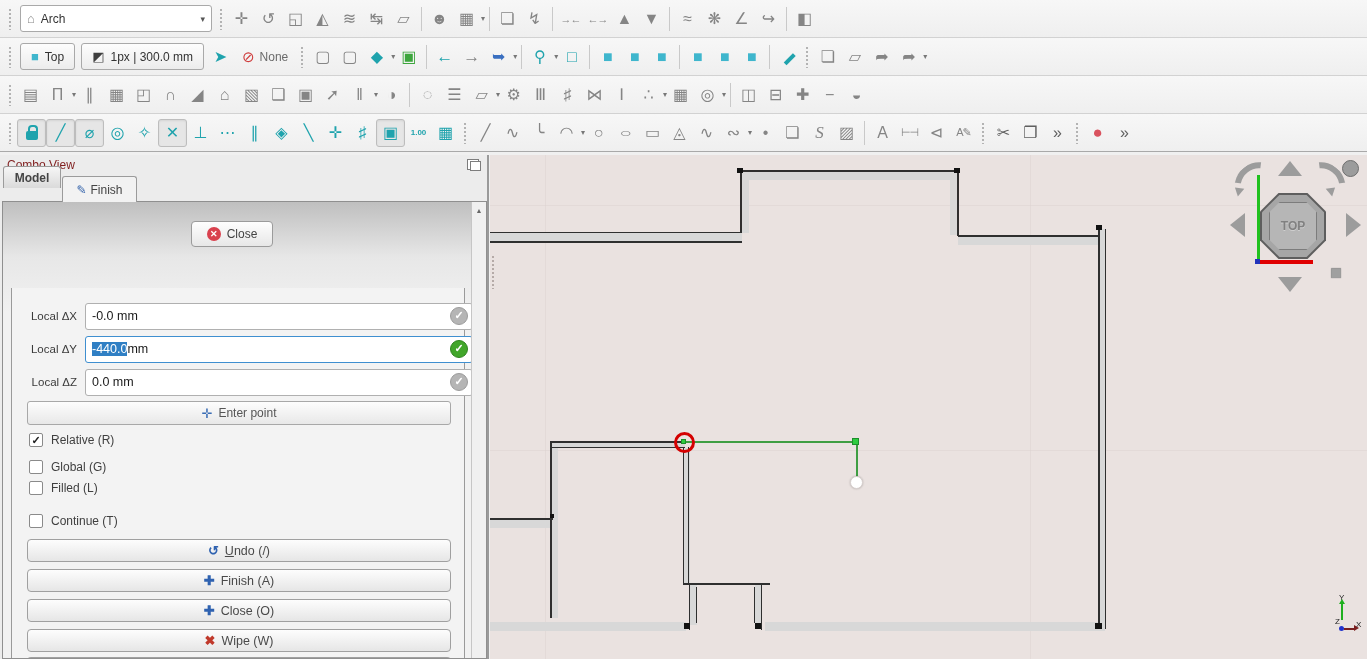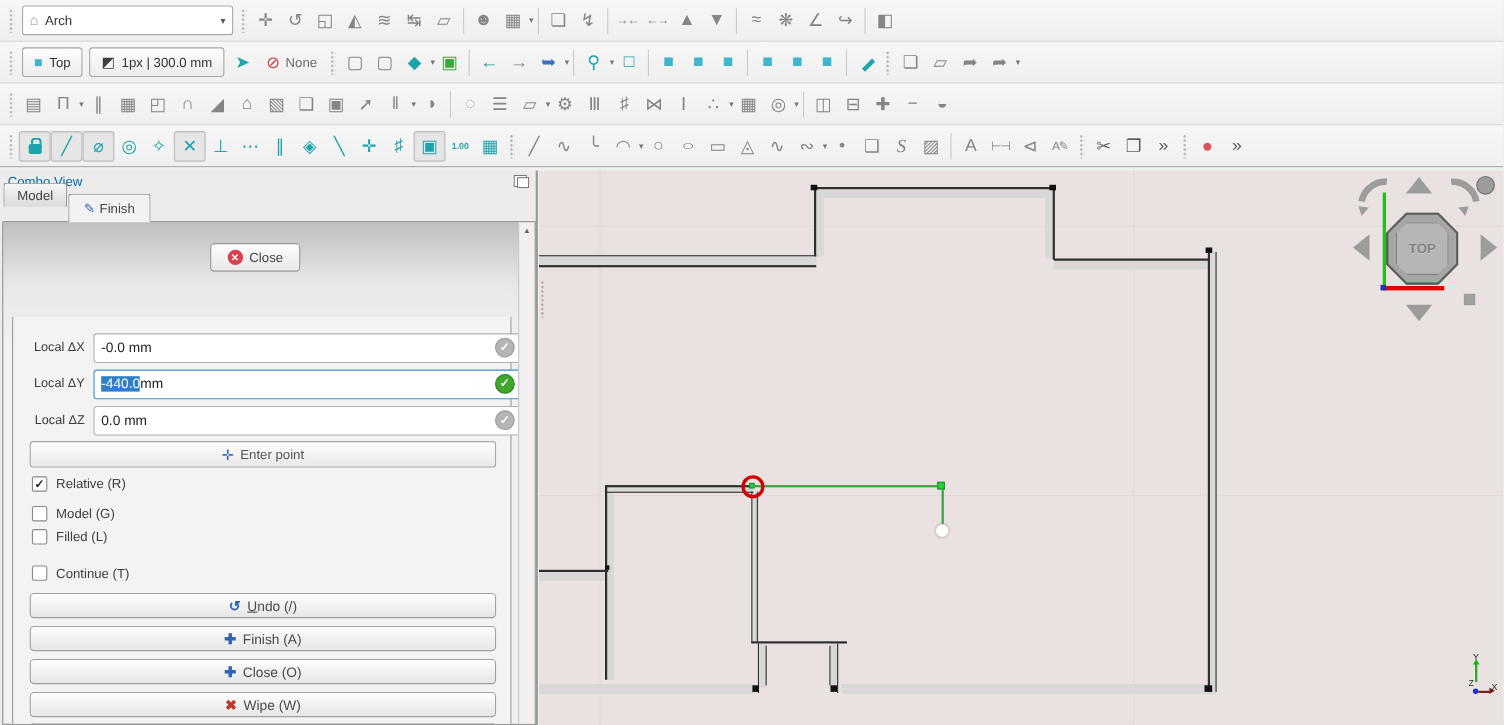--- a/index.html
+++ b/index.html
@@ -32,26 +32,26 @@
   .tbbtn .bicon{font-size:13px;}
   .tbflat{display:flex;align-items:center;gap:5px;padding:0 8px;font-size:12px;color:#6b6b6b;flex:0 0 auto;}
   .tbflat .bicon{font-size:15px;}
   .lockico{width:12px;height:9px;background:#1fa3ad;border-radius:2px;position:relative;margin-top:6px;}
   .lockico:before{content:"";position:absolute;left:2px;top:-6px;width:6px;height:7px;border:2px solid #1fa3ad;
                   border-bottom:none;border-radius:4px 4px 0 0;}
   
   .panel{position:absolute;left:0;top:155px;width:489px;height:504px;background:#ececec;
          border-right:2px solid #9a9a9a;box-sizing:border-box;font-size:12px;color:#444;}
   .panel-titlebar{position:absolute;left:0;top:0;width:100%;height:21px;}
-  .panel-title{position:absolute;left:7px;top:3px;font-size:12px;color:#0369a1;}
+  .panel-title{position:absolute;left:7px;top:3px;font-size:12px;color:#7f1d1d;}
   .floatico{position:absolute;right:8px;top:4px;width:10px;height:9px;border:1px solid #7d7d7d;background:#fff;}
   .floatico:before{content:"";position:absolute;left:2px;top:1px;width:9px;height:8px;border:1px solid #7d7d7d;background:#fff;}
   .tab{position:absolute;box-sizing:border-box;border:1px solid #9b9b9b;border-bottom:none;
        border-radius:3px 3px 0 0;display:flex;align-items:center;justify-content:center;gap:4px;font-size:12px;color:#444;}
-  .tab-model{left:3px;top:11px;width:58px;height:22px;background:linear-gradient(#f6f6f6,#dadada);}
+  .tab-model{left:3px;top:11px;width:58px;height:22px;background:linear-gradient(#f6f6f6,#dadada);font-weight:bold;}
   .tab-tasks{left:62px;top:21px;width:75px;height:26px;background:#f2f2f2;z-index:2;}
   .tab-tasks .penico{color:#2d5ea8;font-size:12px;}
   .panel-content{position:absolute;left:2px;top:46px;width:485px;height:458px;box-sizing:border-box;
         border:1px solid #8f8f8f;background:linear-gradient(#bfbfbf,#e7e7e7 55px,#f1f1f1 110px,#f1f1f1);overflow:hidden;}
   .scrollbar{position:absolute;right:0;top:0;bottom:0;width:14px;background:#f0f0f0;border-left:1px solid #c6c6c6;}
   .scroll-up{position:absolute;top:2px;left:0;width:14px;height:13px;text-align:center;font-size:7px;color:#666;line-height:13px;}
   .close-btn{position:absolute;left:188px;top:19px;width:82px;height:26px;border:1px solid #9b9b9b;border-radius:4px;
         background:linear-gradient(#fefefe,#e7e7e7);display:flex;align-items:center;justify-content:center;gap:6px;
         font-size:12px;color:#444;box-sizing:border-box;}
   .redx{width:14px;height:14px;border-radius:50%;background:#d9414e;color:#fff;font-size:9px;font-weight:bold;
@@ -364,21 +364,21 @@
         <span class="eico">✛</span>
         <span>Enter point</span>
       </div>
       <div id="chk-container">
           <div class="chkrow" style="top: 230px;">
             <span class="chkbox">✓</span>
             <span>Relative (R)</span>
           </div>
           <div class="chkrow" style="top: 257px;">
             <span class="chkbox"></span>
-            <span>Model (G)</span>
+            <span>Global (G)</span>
           </div>
           <div class="chkrow" style="top: 278px;">
             <span class="chkbox"></span>
             <span>Filled (L)</span>
           </div>
           <div class="chkrow" style="top: 311px;">
             <span class="chkbox"></span>
             <span>Continue (T)</span>
           </div>
         </div>

